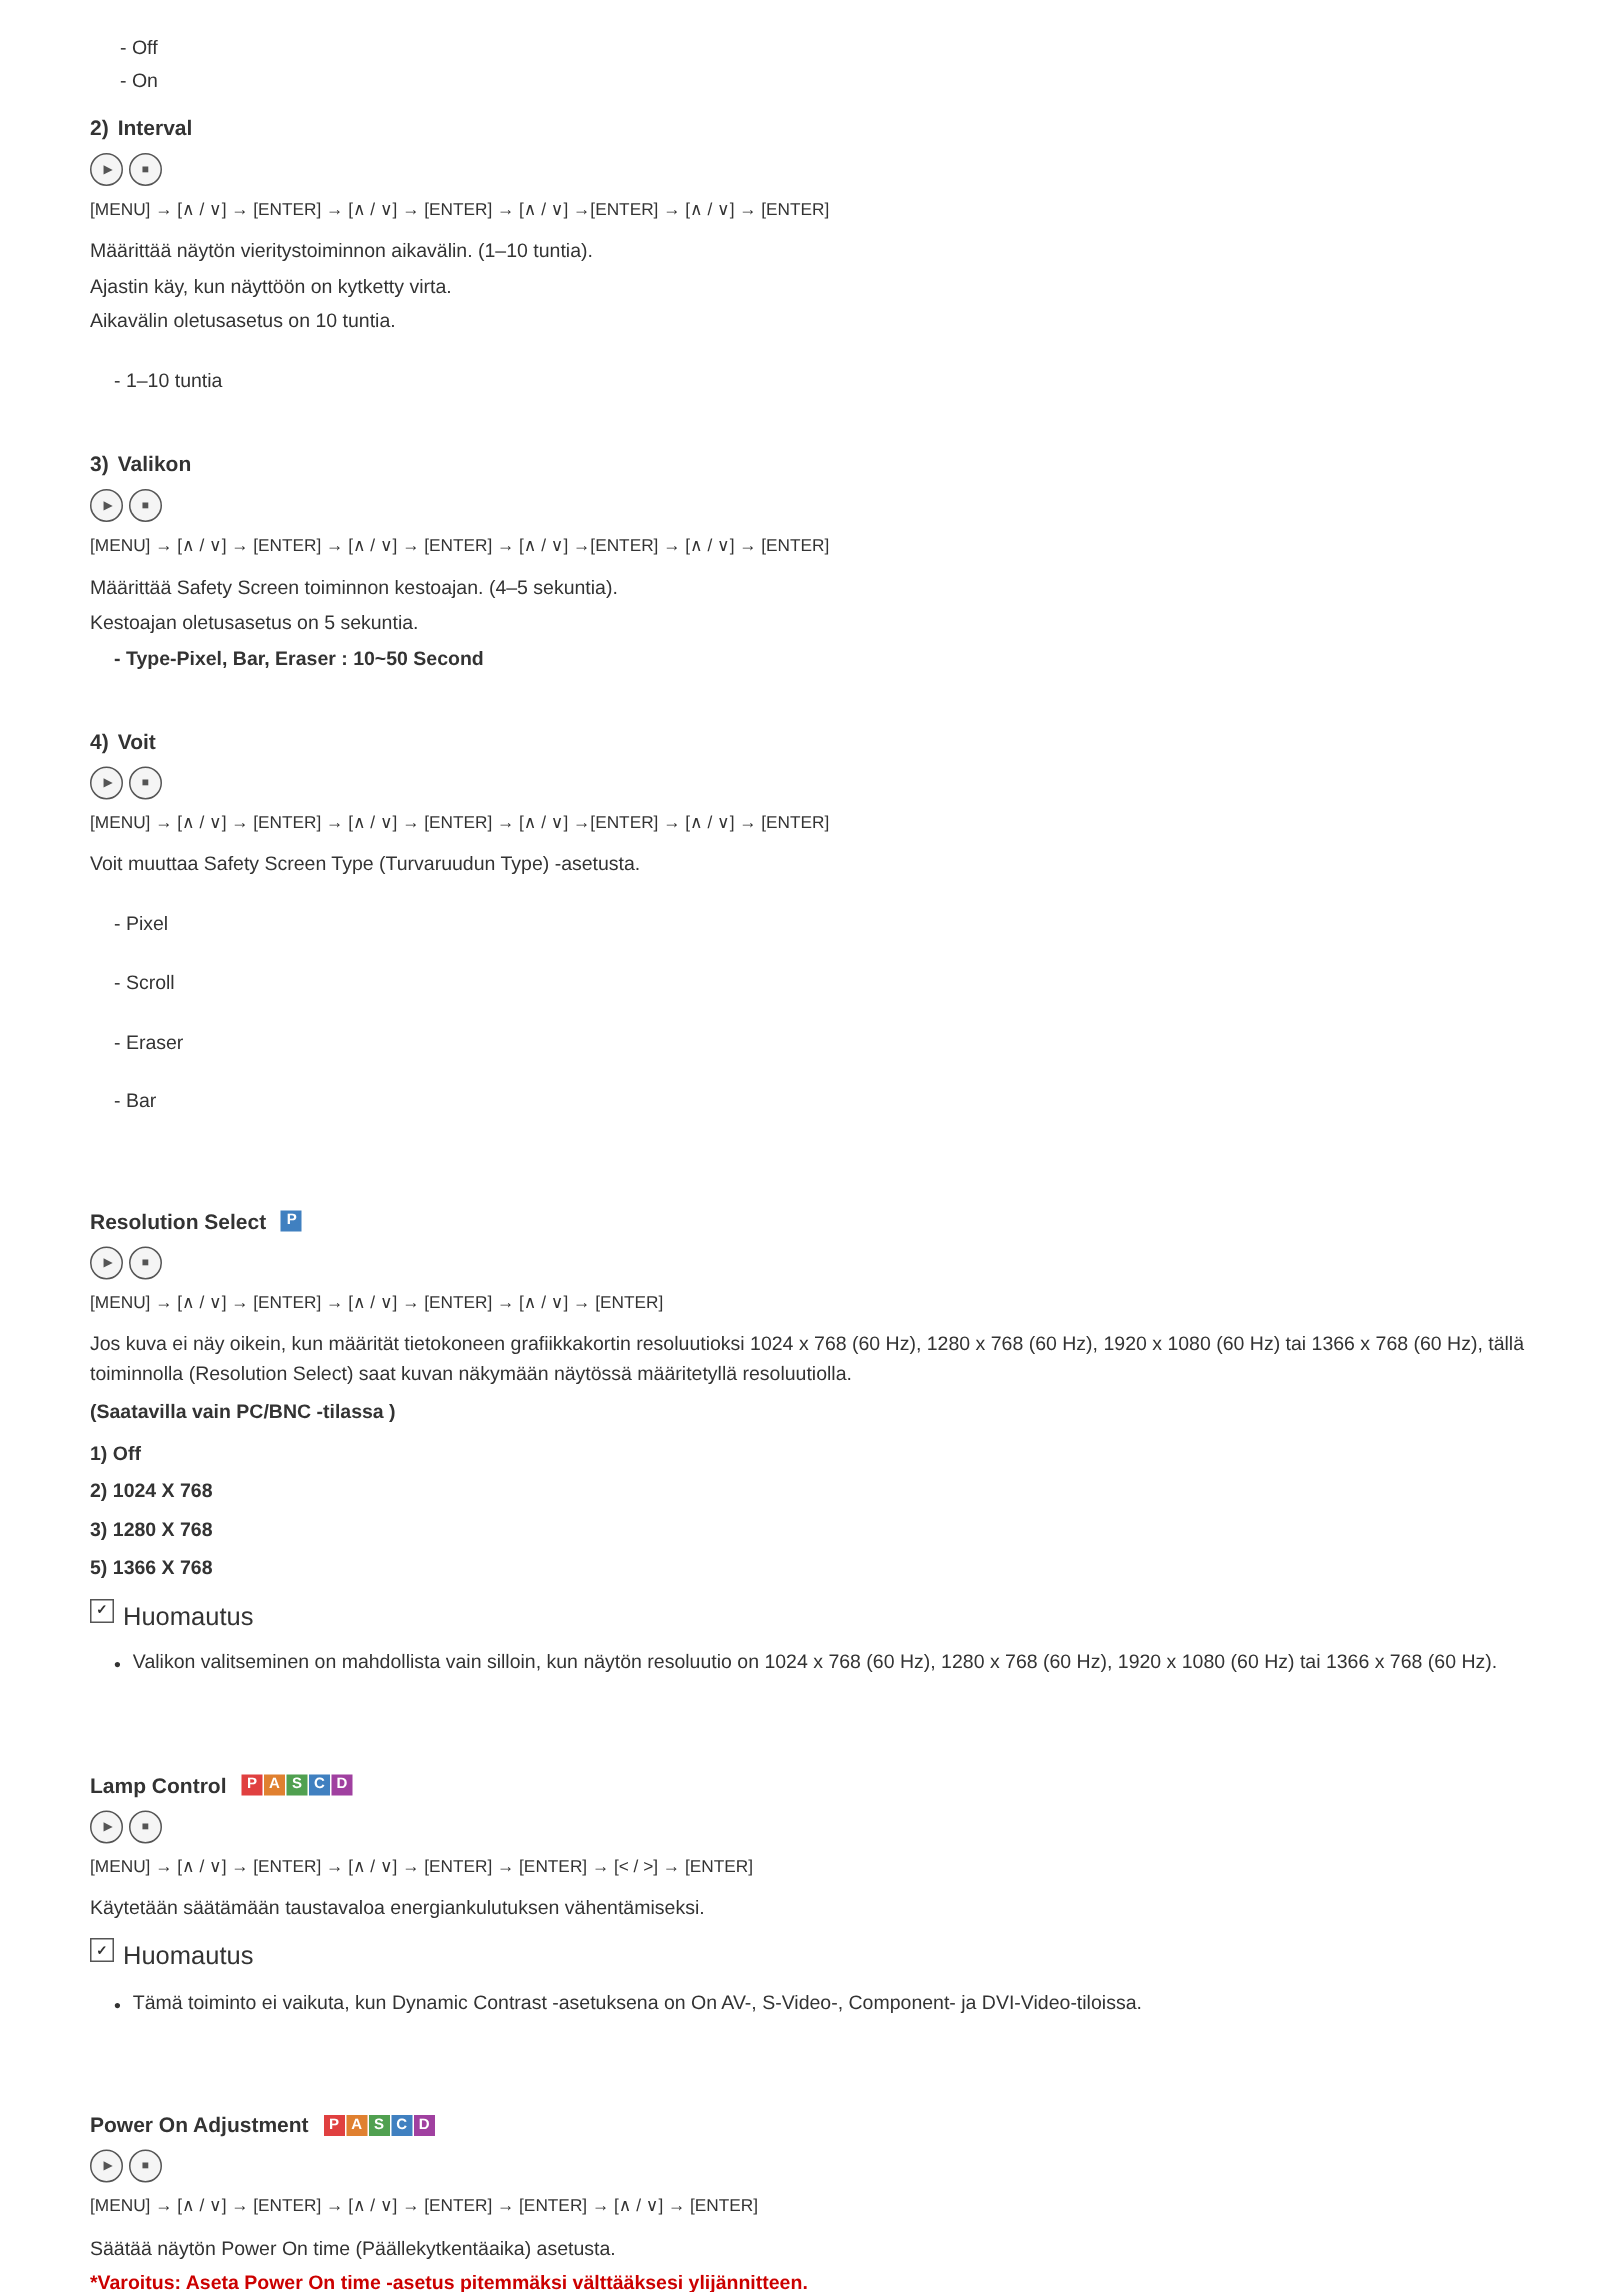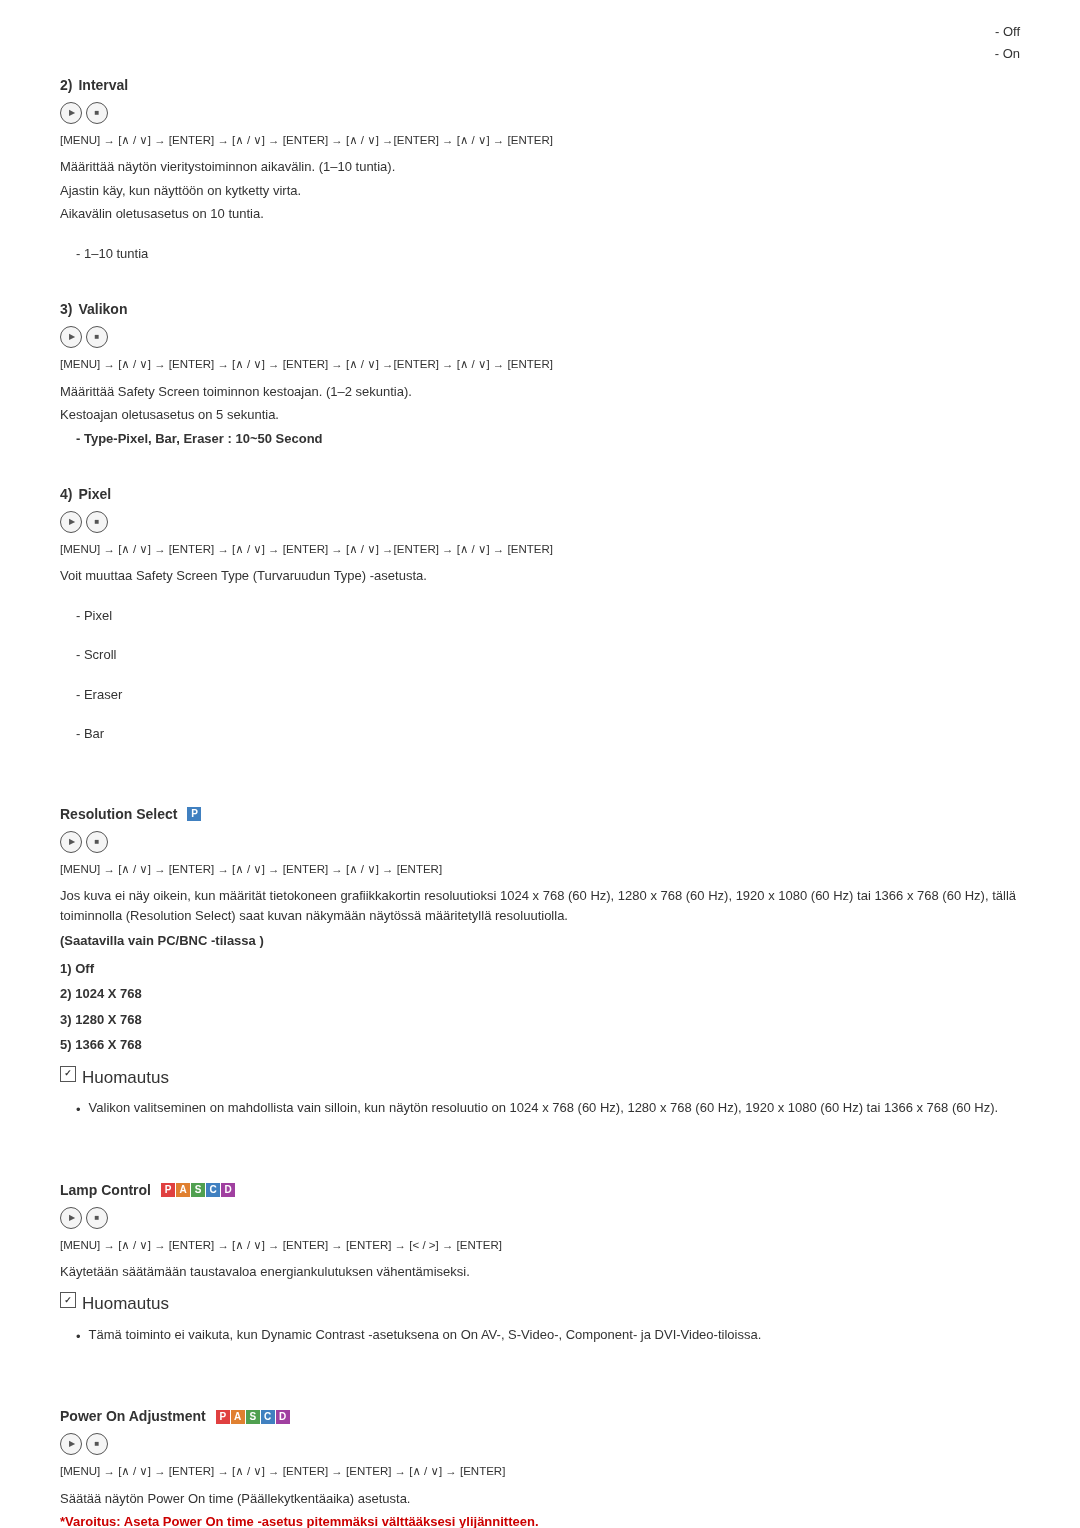--- a/index.html
+++ b/index.html
@@ -179,21 +179,20 @@
       margin-top: 4px;
     }
 
     .top-list {
       margin-left: 20px;
     }
 
     .top-list-item {
       font-size: 13px;
       margin-top: 2px;
-      text-align: right;
     }
   </style>
 </head>
 <body>
 
 <div class="top-list">
   <div class="top-list-item">- Off</div>
   <div class="top-list-item">- On</div>
 </div>
 
@@ -216,29 +215,29 @@
 <div class="section">
   <div class="section-title">
     <span>3)</span>
     <span>Valikon</span>
   </div>
   <div class="controls">
     <div class="ctrl-btn ctrl-play"></div>
     <div class="ctrl-btn ctrl-stop"></div>
   </div>
   <div class="nav-sequence">[MENU] → [∧ / ∨] → [ENTER] → [∧ / ∨] → [ENTER] → [∧ / ∨] →[ENTER] → [∧ / ∨] → [ENTER]</div>
-  <div class="description">Määrittää Safety Screen toiminnon kestoajan. (1–2 sekuntia).</div>
+  <div class="description">Määrittää Safety Screen toiminnon kestoajan. (4–5 sekuntia).</div>
   <div class="description">Kestoajan oletusasetus on 5 sekuntia.</div>
   <div class="sub-item-bold">- Type-Pixel, Bar, Eraser : 10~50 Second</div>
 </div>
 
 <div class="section">
   <div class="section-title">
     <span>4)</span>
-    <span>Pixel</span>
+    <span>Voit</span>
   </div>
   <div class="controls">
     <div class="ctrl-btn ctrl-play"></div>
     <div class="ctrl-btn ctrl-stop"></div>
   </div>
   <div class="nav-sequence">[MENU] → [∧ / ∨] → [ENTER] → [∧ / ∨] → [ENTER] → [∧ / ∨] →[ENTER] → [∧ / ∨] → [ENTER]</div>
   <div class="description">Voit muuttaa Safety Screen Type (Turvaruudun Type) -asetusta.</div>
   <div class="sub-item">- Pixel</div>
   <div class="sub-item">- Scroll</div>
   <div class="sub-item">- Eraser</div>

